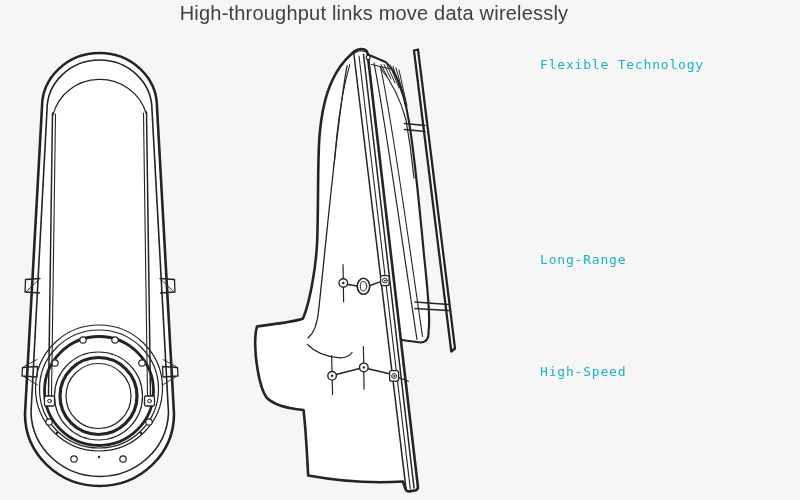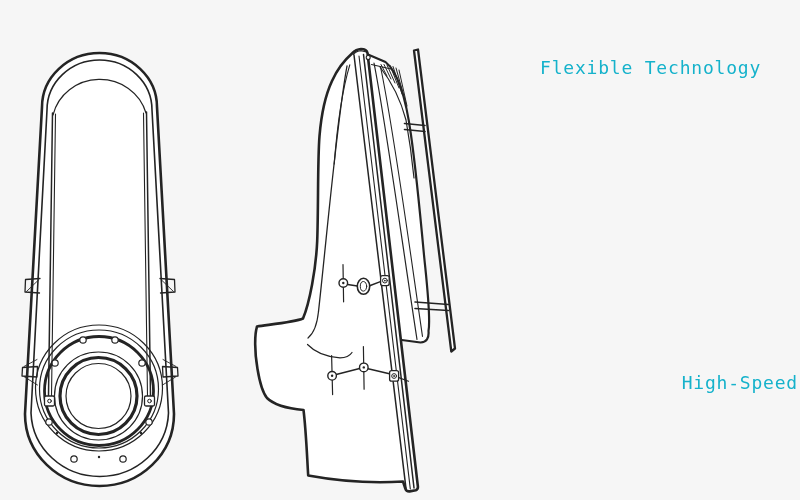--- a/index.html
+++ b/index.html
@@ -18,37 +18,38 @@
     white-space:nowrap;
     font-size:20px;font-weight:400;letter-spacing:0.2px;color:#3e4247;
   }
 
   .art{position:absolute;left:0;top:0;width:540px;height:500px;}
 
   .features{position:absolute;left:540px;top:0;width:260px;}
   .feature{position:absolute;left:0;width:258px;}
   .feature.f0{top:57px;}
   .feature.f1{top:252px;}
-  .feature.f2{top:372px;text-align:right;}
+  .feature.f2{top:364px;}
   .feature h3{
     font-family:"DejaVu Sans Mono", monospace;
-    font-size:18px;font-weight:500;letter-spacing:0.8px;
+    font-size:13px;font-weight:500;letter-spacing:0.8px;
     color:var(--accent);
   }
   .feature p{
     margin-top:17px;
     font-size:15px;line-height:29px;color:var(--text);
     white-space:pre-line;
   }
 </style>
 </head>
 <body>
 
 <div class="page">
 
+  <h1 class="page-title">High-throughput links move data wirelessly</h1>
 
   <svg class="art" viewBox="0 0 540 500" xmlns="http://www.w3.org/2000/svg">
     <defs>
       <clipPath id="lensClip">
         <path d="M47,110 A52.5,50 0 0 1 152,110 L168.5,413 A68.8,66 0 0 1 31,413 Z"></path>
       </clipPath>
     </defs>
 
     <g stroke="#242424" fill="none" stroke-linecap="round" stroke-linejoin="round">
 
@@ -175,19 +176,20 @@
         <circle cx="394.1" cy="376" r="0.9" fill="#242424" stroke="none"></circle>
       </g>
     </g>
   </svg>
 
   <div class="features">
     <section class="feature f0">
       <h3>Flexible Technology</h3>
     </section>
     <section class="feature f1">
+      <h3>Long-Range</h3>
     </section>
     <section class="feature f2">
       <h3>High-Speed</h3>
     </section>
   </div>
 
 </div>
 
 </body></html>

